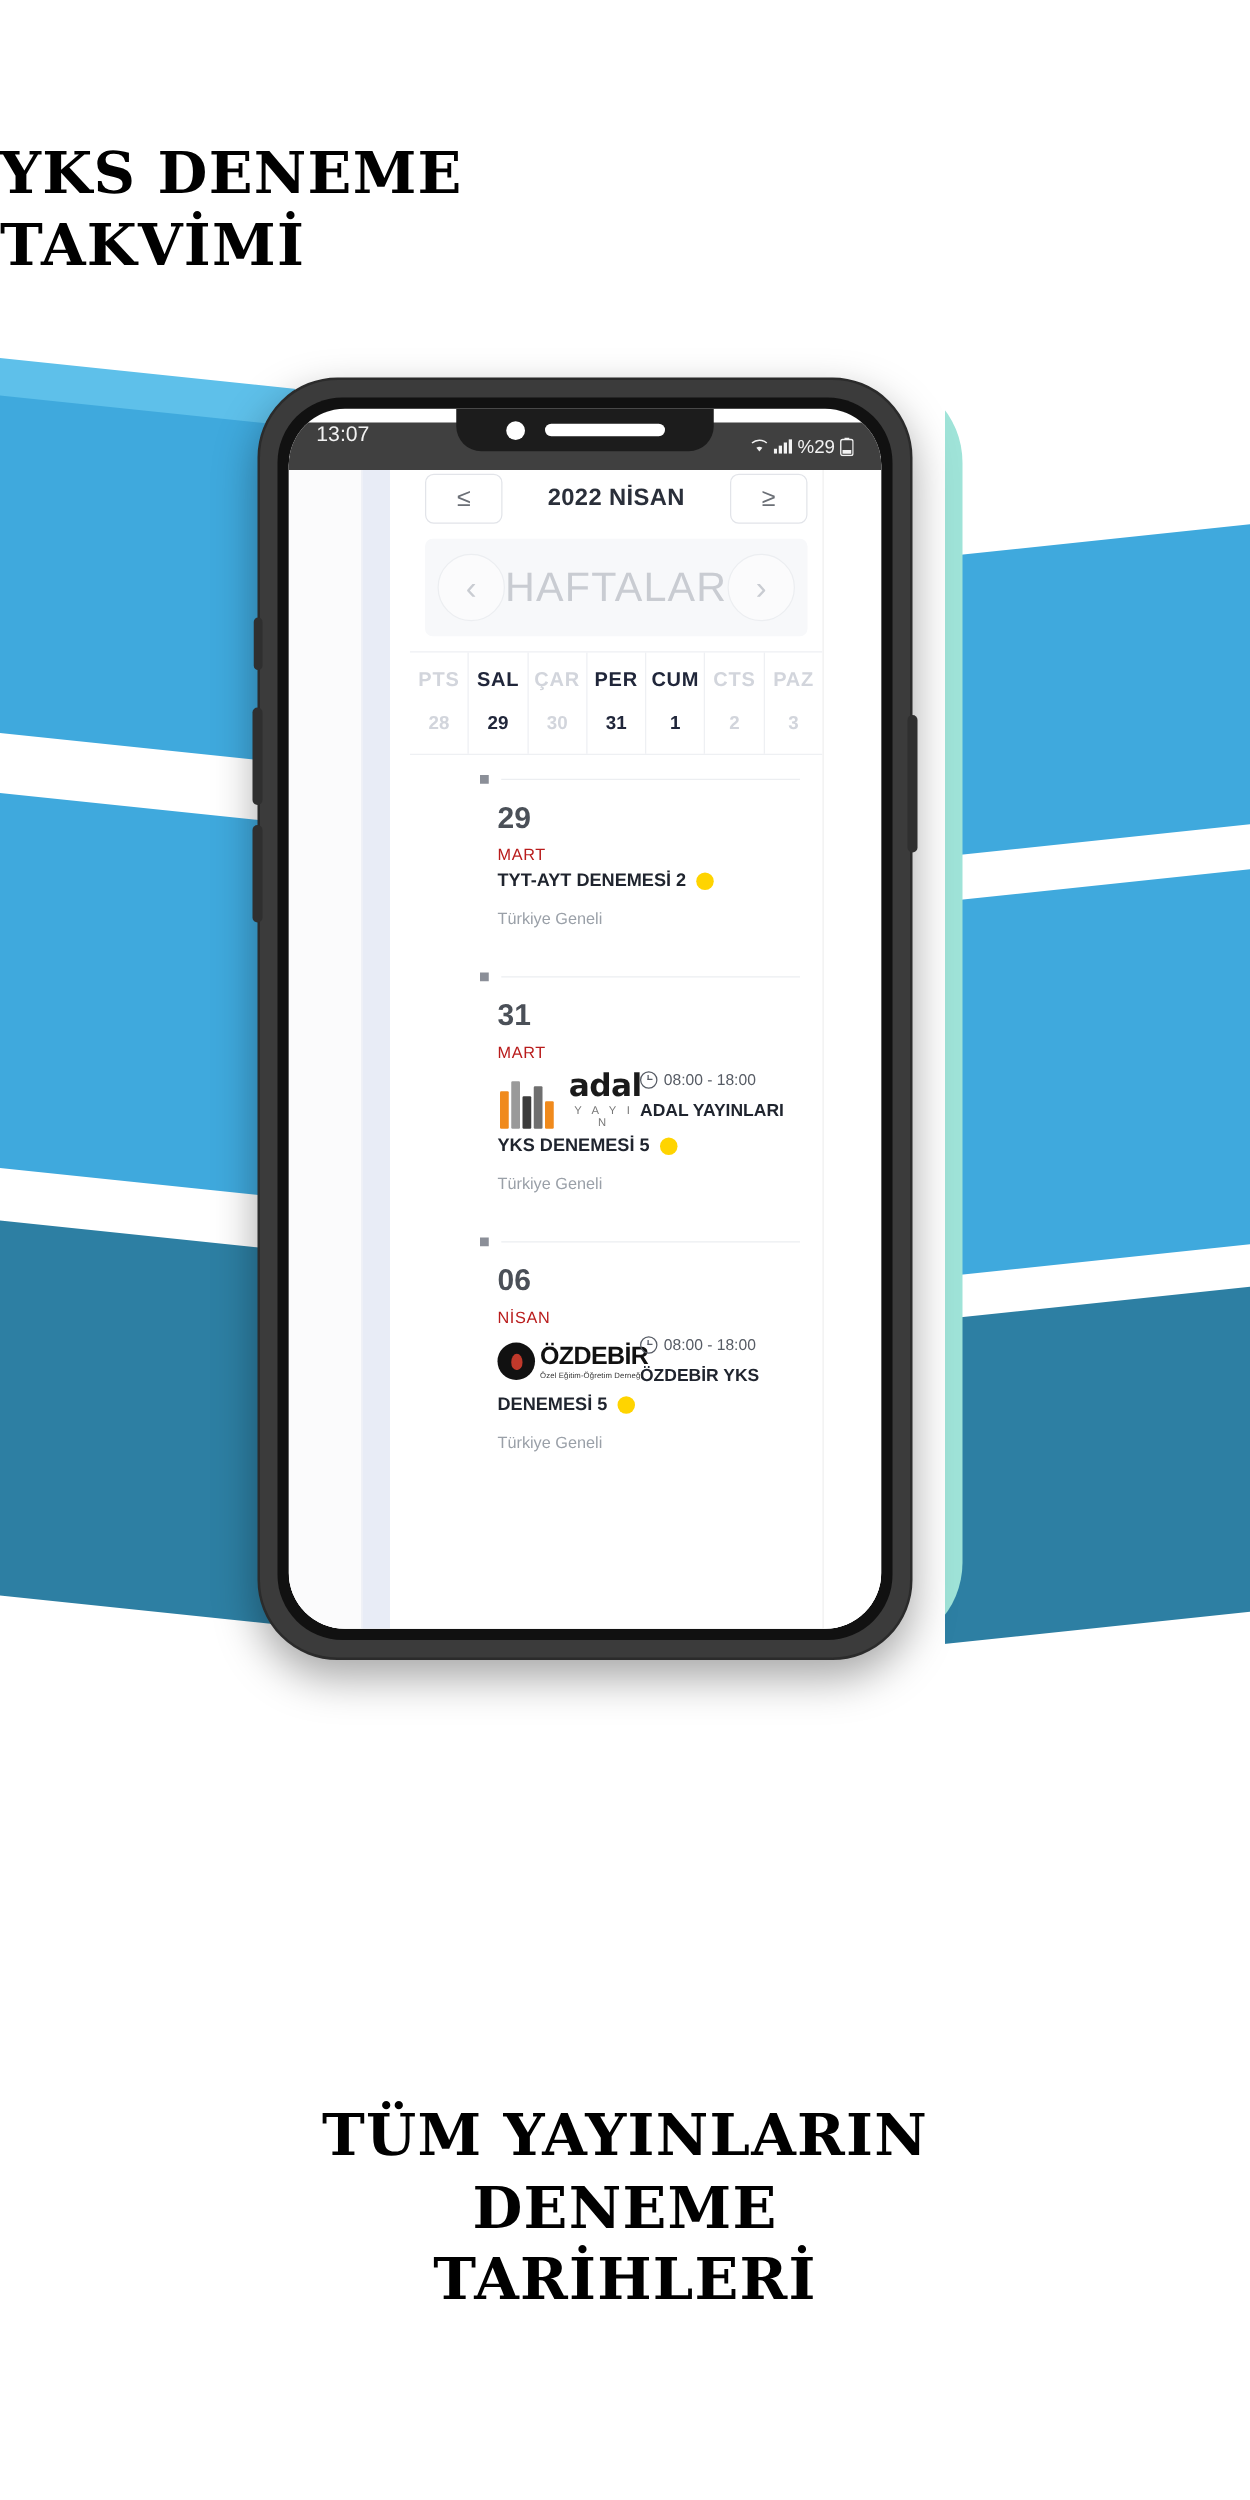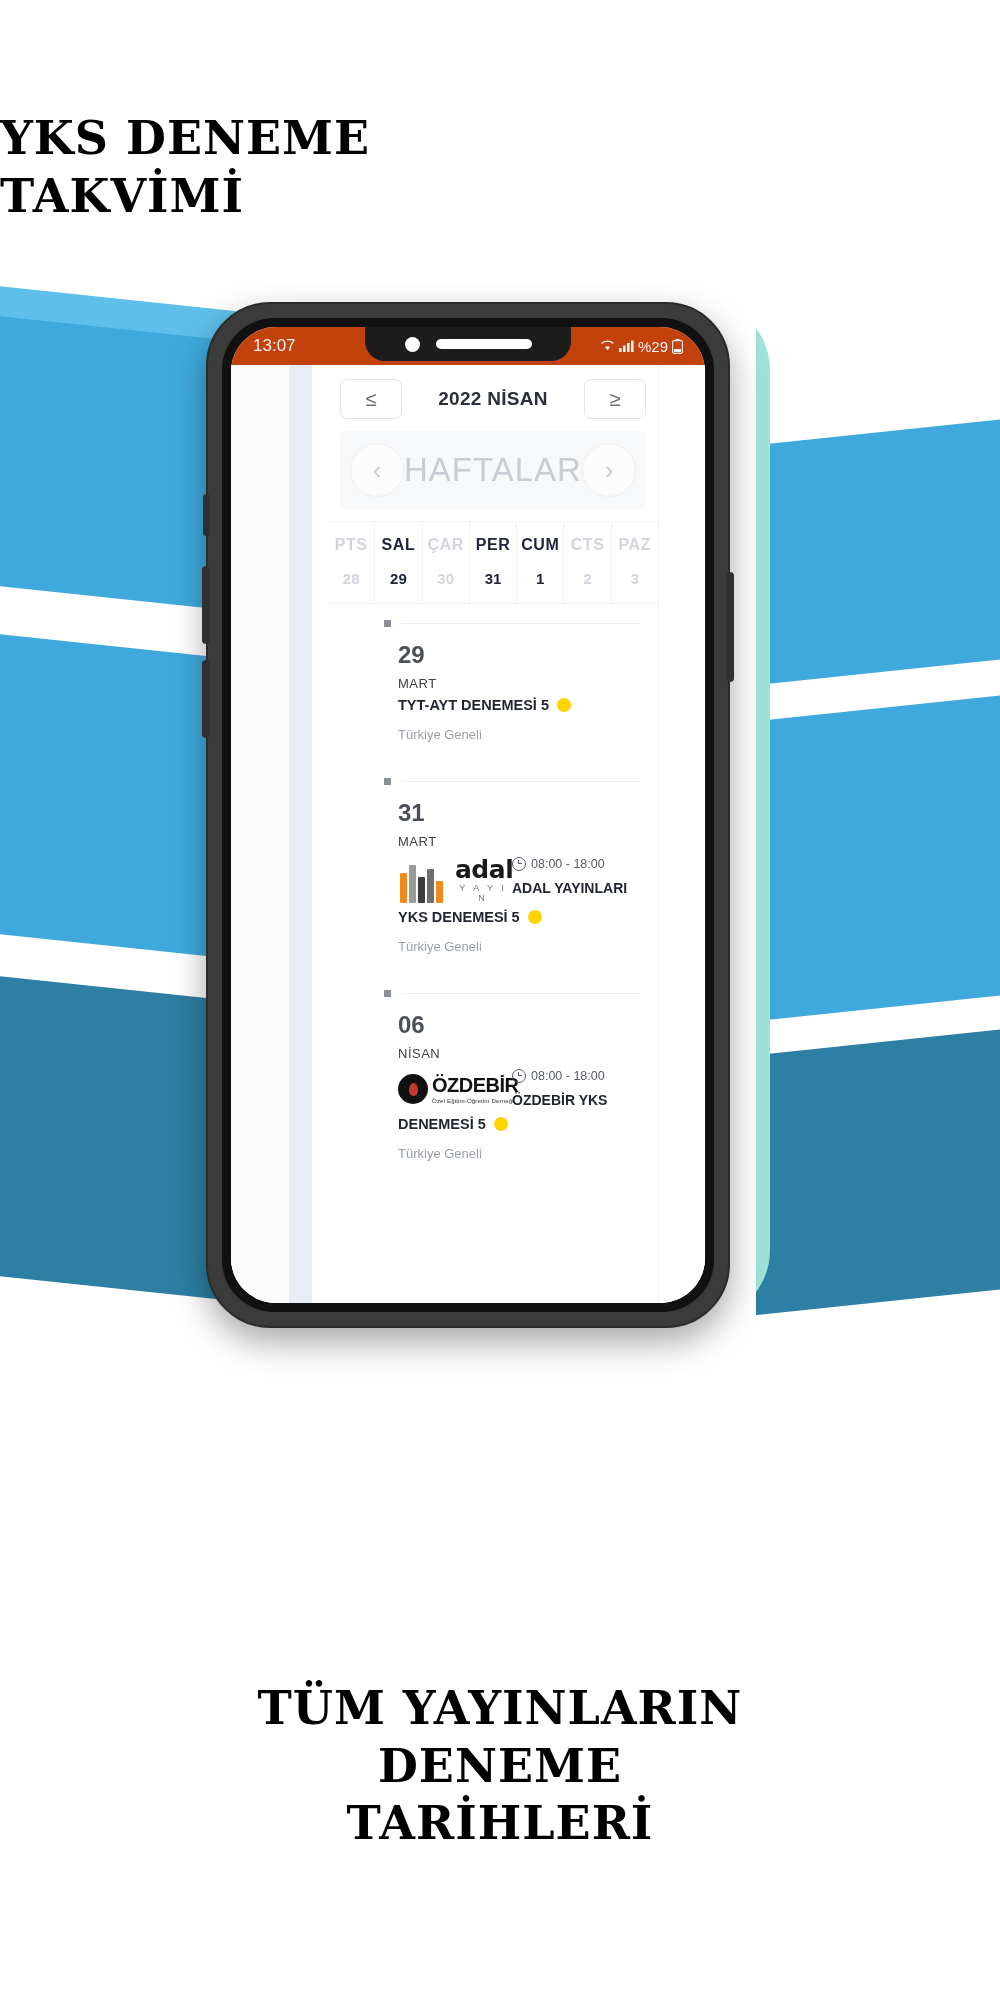--- a/index.html
+++ b/index.html
@@ -79,22 +79,22 @@
   }
   
   .btn-side{position:absolute;background:#2f2f2f;border-radius:4px;}
   .bs1{left:-5px;top:190px;width:7px;height:42px;}
   .bs2{left:-6px;top:262px;width:8px;height:78px;}
   .bs3{left:-6px;top:356px;width:8px;height:78px;}
   .bs4{right:-6px;top:268px;width:8px;height:110px;}
 
   
   .statusbar{
-    position:absolute;left:0;top:0;width:100%;height:38px;background:#c2410c;
-    color:#f2f2f2;font-size:17px;display:flex;align-items:center;
+    position:absolute;left:0;top:11px;width:100%;height:38px;background:#404040;
+    color:#f2f2f2;font-size:17px;display:flex;
     justify-content:space-between;padding:0 22px;box-sizing:border-box;z-index:5;
   }
   .sb-right{display:flex;align-items:center;gap:4px;font-size:15px;}
   .notch{
     position:absolute;left:50%;transform:translateX(-50%);top:0;
     width:206px;height:34px;background:#1c1c1c;border-radius:0 0 20px 20px;z-index:6;
     display:flex;align-items:center;justify-content:center;gap:16px;
   }
   .cam{width:15px;height:15px;border-radius:50%;background:#fff;}
   .spk{width:96px;height:10px;border-radius:6px;background:#fff;}
@@ -154,21 +154,21 @@
   .off .dname,.off .dnum{color:#d2d5dc;}
 
   
   .events{flex:1;overflow:hidden;}
   .evt{padding:0 0 0 0;}
   .evt-sep{display:flex;align-items:center;padding:16px 18px 0 18px;}
   .sq{width:7px;height:7px;background:#8b8f98;margin-left:38px;}
   .sep-line{flex:1;height:1px;background:#eceef1;margin-left:10px;}
   .evt-body{padding:14px 18px 20px 70px;}
   .evt-day{font-size:24px;font-weight:bold;color:#4b5058;}
-  .evt-mon{font-size:13px;color:#404040;margin-top:7px;letter-spacing:.5px;}
+  .evt-mon{font-size:13px;color:#b91c1c;margin-top:7px;letter-spacing:.5px;}
   .evt-main{display:flex;align-items:flex-start;gap:10px;margin-top:8px;}
   .logo-wrap{width:104px;flex:none;display:flex;align-items:center;justify-content:center;}
   .evt-right{flex:1;min-width:0;}
   .time-row{display:flex;align-items:center;gap:5px;color:#565b64;font-size:12.5px;}
   .clock{width:12px;height:12px;border:1.4px solid #565b64;border-radius:50%;
          position:relative;flex:none;}
   .clock::before{content:"";position:absolute;left:4.6px;top:2px;width:1.3px;height:4px;background:#565b64;}
   .clock::after{content:"";position:absolute;left:5px;top:5px;width:3.6px;height:1.3px;background:#565b64;}
   .pub{font-size:14px;font-weight:bold;color:#1f242e;margin-top:9px;line-height:1.25;}
   .evt-title{font-size:14.5px;font-weight:bold;color:#1f242e;margin-top:6px;
@@ -318,21 +318,21 @@
 
             <div class="evt">
               <div class="evt-sep">
                 <span class="sq"></span>
                 <span class="sep-line"></span>
               </div>
               <div class="evt-body">
                 <div class="evt-day">29</div>
                 <div class="evt-mon">MART</div>
                 <div class="evt-title">
-                  <span>TYT-AYT DENEMESİ 5</span>
+                  <span>TYT-AYT DENEMESİ 2</span>
                   <span class="dot" style="background: rgb(255, 212, 0);"></span>
                 </div>
                 <div class="scope">Türkiye Geneli</div>
               </div>
             </div>
 
             <div class="evt">
               <div class="evt-sep">
                 <span class="sq"></span>
                 <span class="sep-line"></span>

